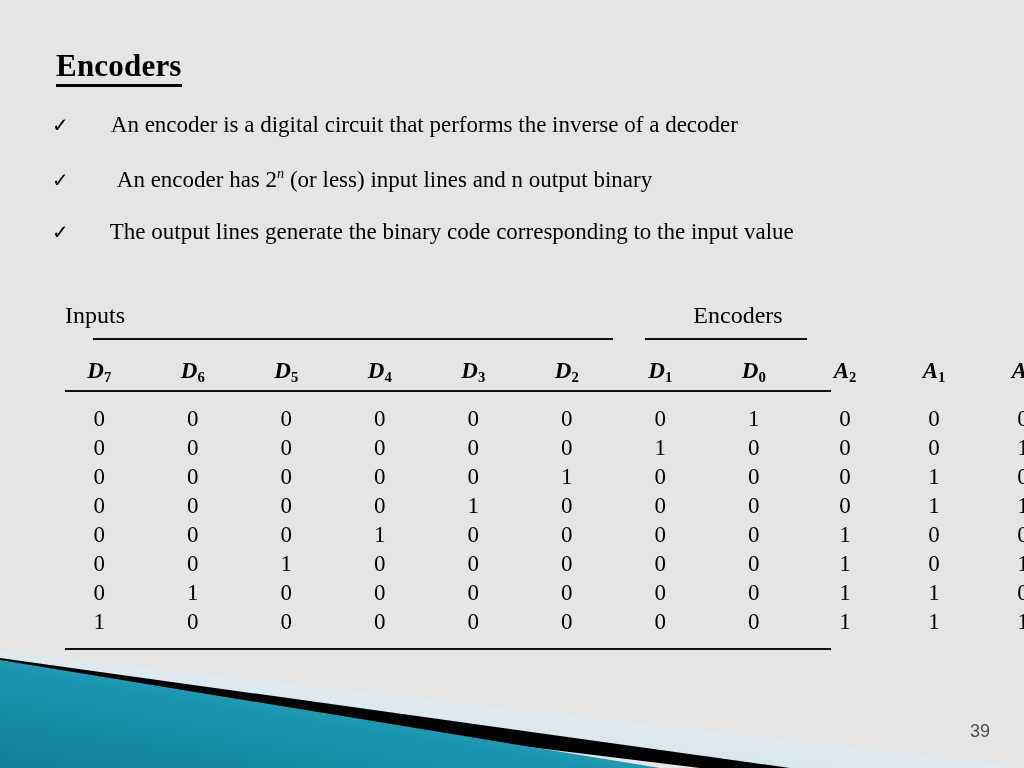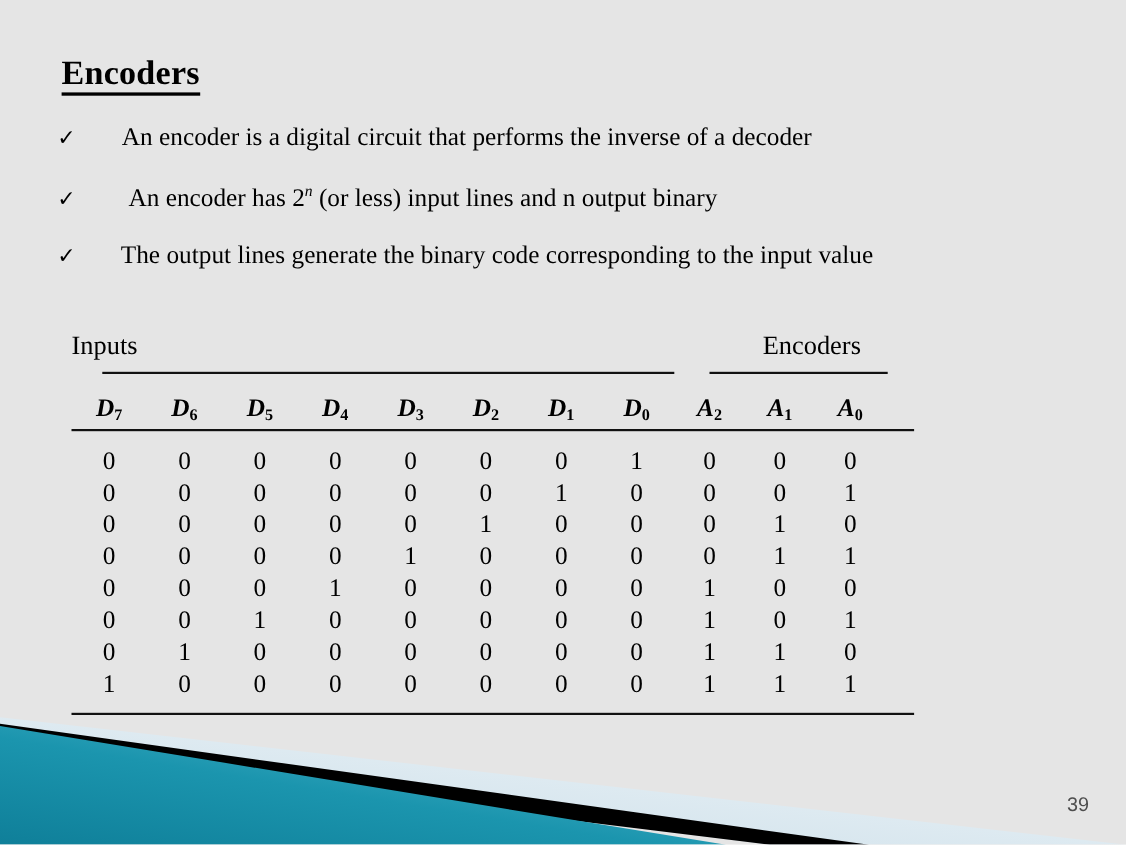--- a/index.html
+++ b/index.html
@@ -100,20 +100,21 @@
   #rule-inputs  { left: 28px;  width: 520px; top: 36px; }
   #rule-outputs { left: 580px; width: 162px; top: 36px; }
   #rule-head    { left: 0px;   width: 766px; top: 88px; }
   #rule-bottom  { left: 0px;   width: 766px; top: 346px; }
 
   .hdr-row, .data-row {
     position: absolute;
     left: 0;
     width: 768px;
     display: flex;
+    gap: 25px;
   }
   .hdr-row { top: 56px; }
   .cell {
     font-size: 23px;
     text-align: center;
     flex: none;
   }
   
   .cell.in  { width: 68.5px; }
   

